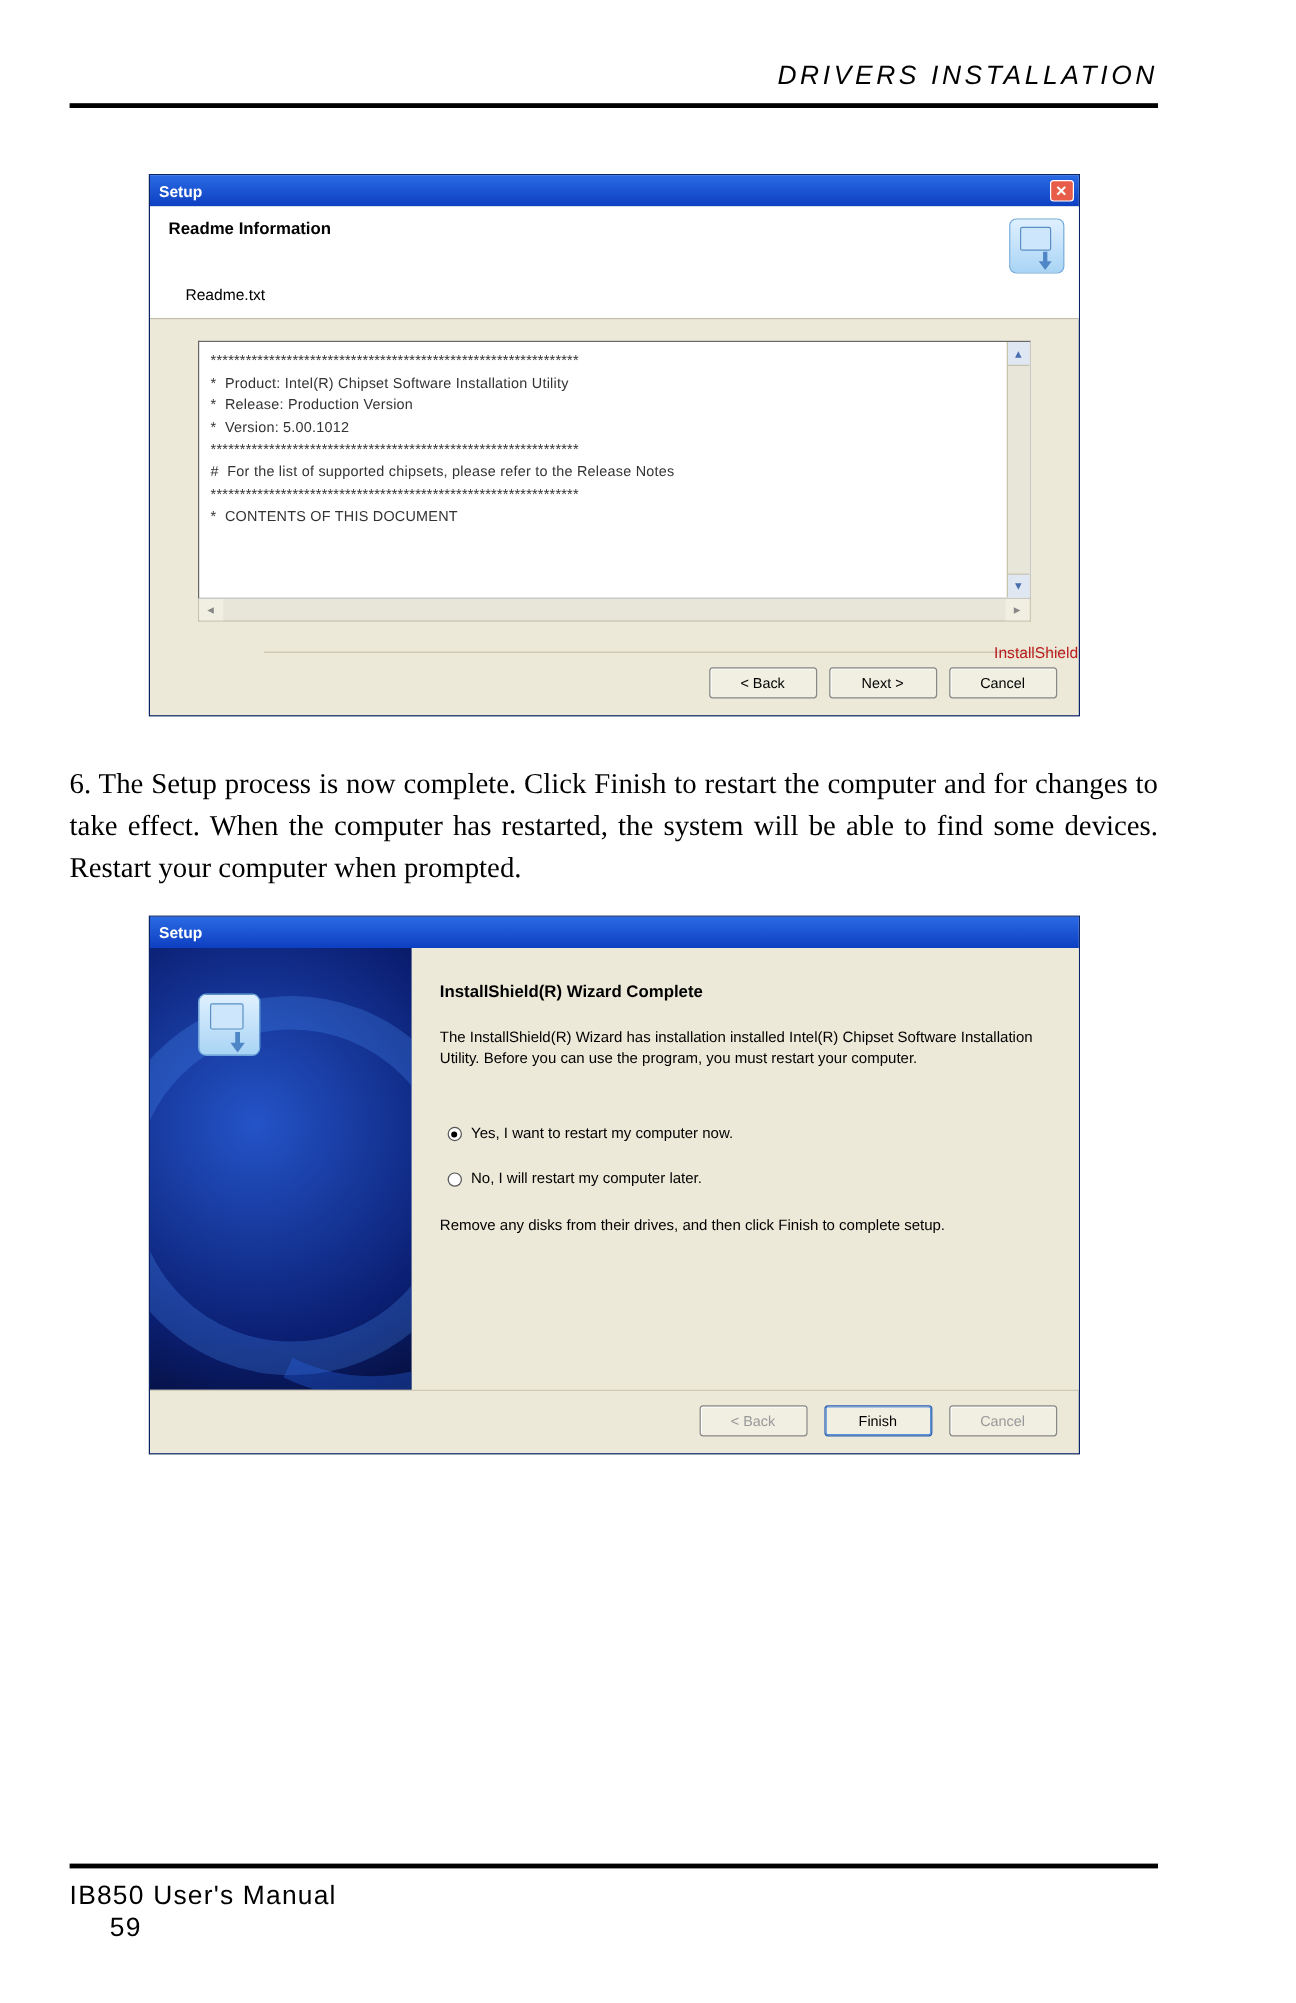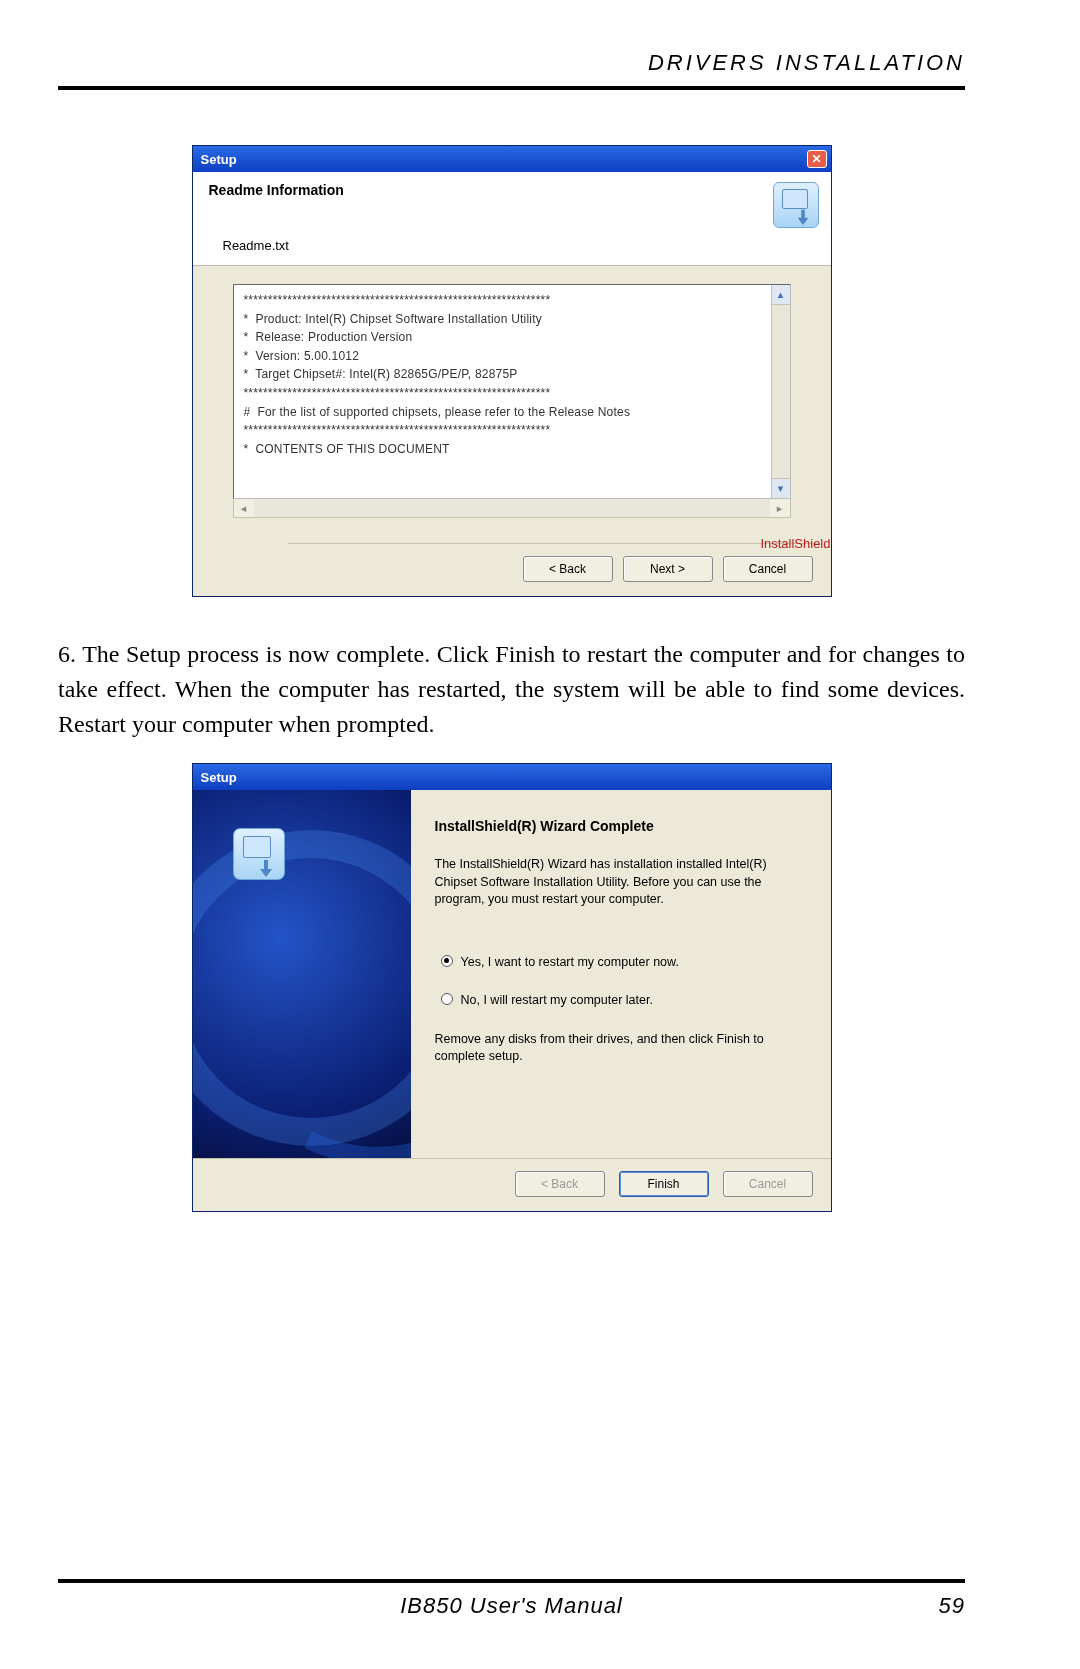--- a/index.html
+++ b/index.html
@@ -32,21 +32,21 @@
   }
   .instruction {
     font-size: 24px;
     line-height: 1.45;
     text-align: justify;
     margin-bottom: 22px;
   }
 
   
   .dialog {
-    width: 640px;
+    width: 776px;
     margin: 0 auto 40px auto;
     border: 1px solid #0a246a;
     background: #ece9d8;
     font-family: Tahoma, Arial, sans-serif;
     font-size: 13px;
     color: #000;
   }
   .titlebar {
     height: 26px;
     background: linear-gradient(to bottom, #2a6ae4 0%, #0d3fc1 100%);
@@ -260,21 +260,21 @@
   .dlg2-right {
     flex: 1;
     background: #ece9d8;
     padding: 28px 24px 16px 24px;
     font-size: 12.5px;
     color: #000;
   }
   .dlg2-right .h { font-weight: bold; font-size: 14px; margin-bottom: 22px; }
   .dlg2-right .p { line-height: 1.4; margin-bottom: 46px; }
   .radio-row {
-    display: flex; align-items: flex-start; gap: 8px;
+    display: flex; align-items: flex-end; gap: 8px;
     margin: 0 0 24px 6px;
   }
   .radio {
     width: 12px; height: 12px;
     border: 1px solid #555;
     border-radius: 50%;
     background: #fff;
     display: inline-flex; align-items: center; justify-content: center;
   }
   .radio.checked::after {
@@ -296,25 +296,25 @@
   
   .page-footer {
     margin-top: auto;
   }
   .bottom-rule {
     border-top: 4px solid #000;
     margin-bottom: 10px;
   }
   .footer-line {
     display: flex;
-    font-style: italic;
     font-family: Arial, sans-serif;
     font-size: 22px;
     letter-spacing: 1px;
     align-items: baseline;
+    flex-direction: column;
   }
   .footer-center { flex: 1; text-align: center; }
   .footer-page { width: 60px; text-align: right; }
 </style>
 </head>
 <body>
 
 <div class="page">
 
   <div class="header-title">DRIVERS INSTALLATION</div>
@@ -334,21 +334,20 @@
       <div class="install-icon"></div>
     </div>
 
     <div class="dlg1-body">
       <div class="readme-box">
         <div class="readme-content">
           <div class="readme-line">***************************************************************</div>
           <div class="readme-line">*  Product: Intel(R) Chipset Software Installation Utility</div>
           <div class="readme-line">*  Release: Production Version</div>
           <div class="readme-line">*  Version: 5.00.1012</div>
-          <div class="readme-line">*  Target Chipset#: Intel(R) 82865G/PE/P, 82875P</div>
           <div class="readme-line">***************************************************************</div>
           <div class="readme-line"></div>
           <div class="readme-line">#  For the list of supported chipsets, please refer to the Release Notes</div>
           <div class="readme-line"></div>
           <div class="readme-line">***************************************************************</div>
           <div class="readme-line">*  CONTENTS OF THIS DOCUMENT</div>
         </div>
         <div class="vscroll">
           <div class="arrow">▴</div>
           <div class="track"></div>

